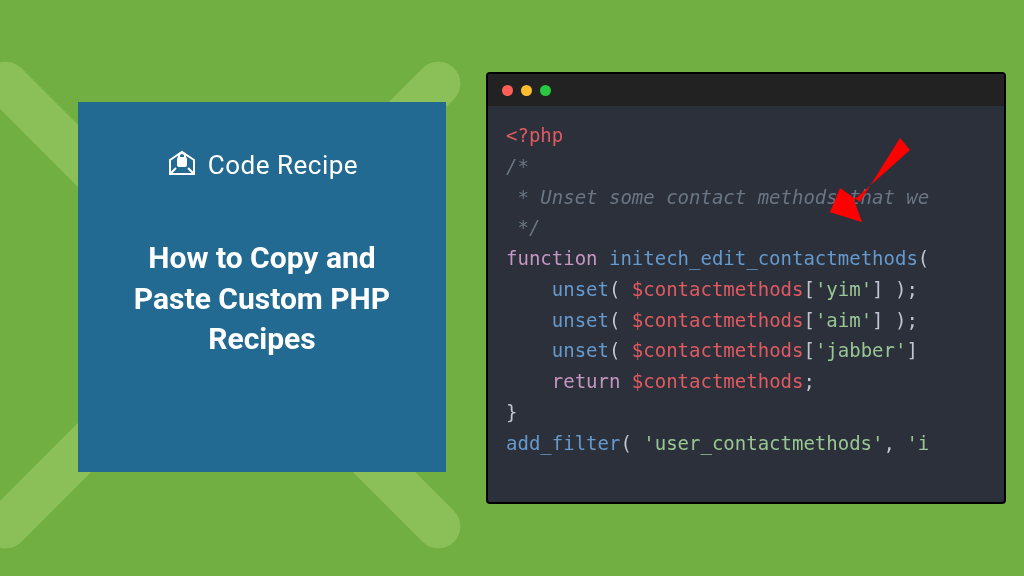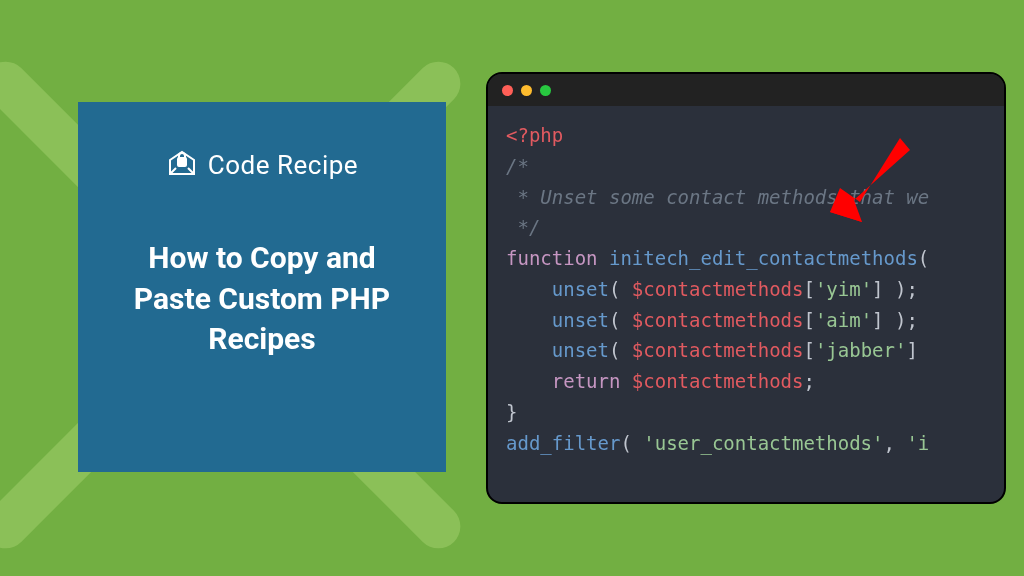--- a/index.html
+++ b/index.html
@@ -54,21 +54,21 @@
 
   
   .win {
     position: absolute;
     left: 486px;
     top: 72px;
     width: 520px;
     height: 432px;
     background: #2b303b;
     border: 2px solid #000;
-    border-radius: 16px;
+    border-radius: 4px;
     overflow: hidden;
   }
   .bar {
     height: 32px;
     background: #222;
     display: flex;
     align-items: center;
     padding-left: 14px;
     gap: 8px;
   }

